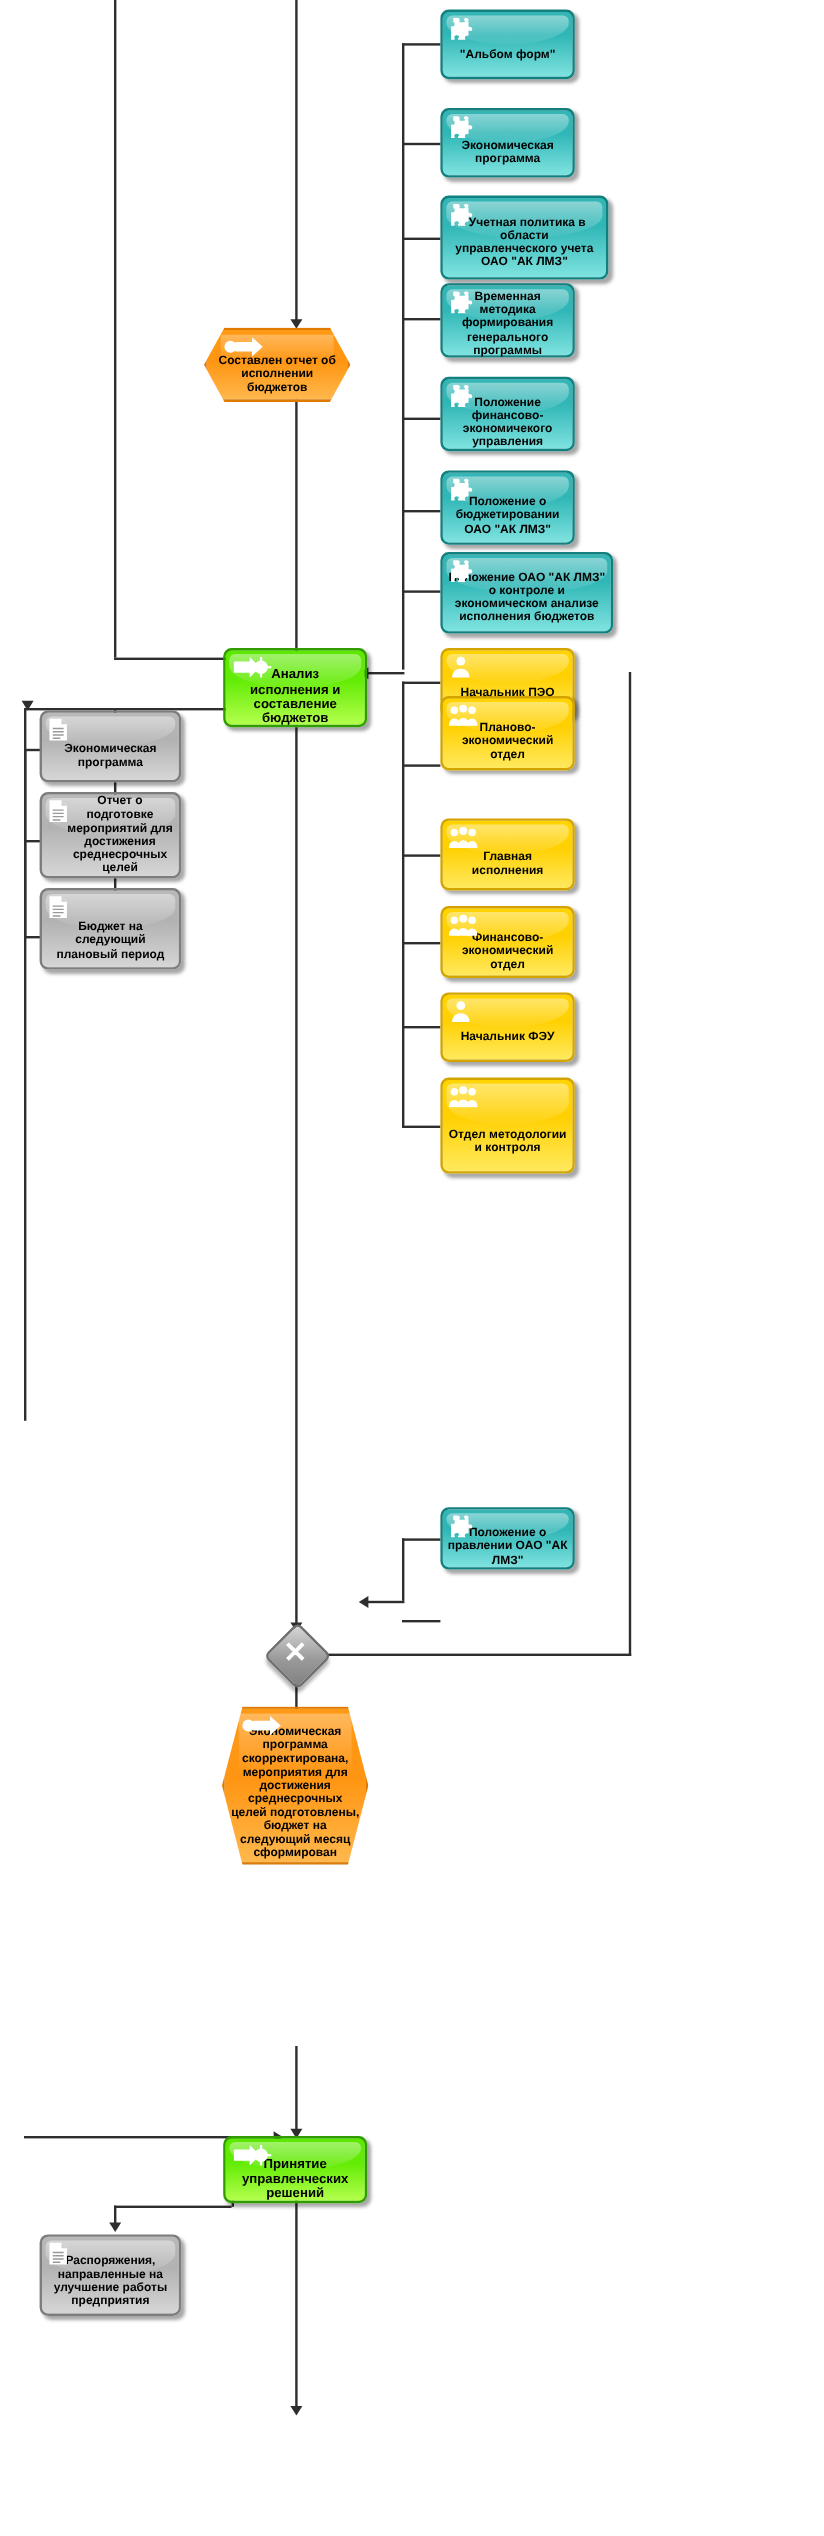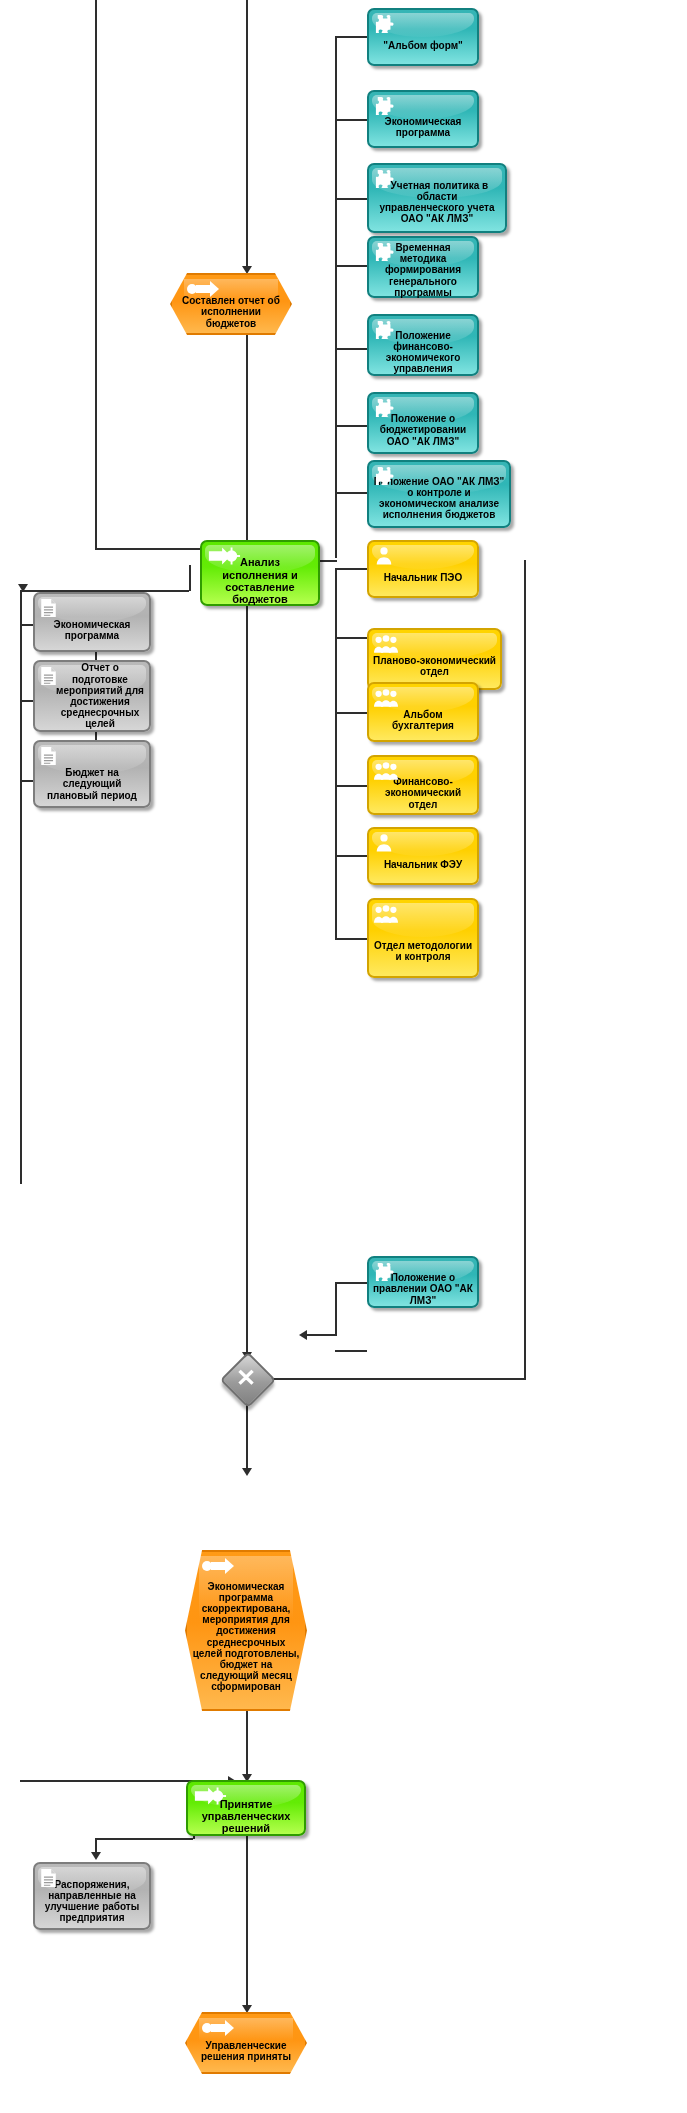--- a/index.html
+++ b/index.html
@@ -207,21 +207,21 @@
 
   <div class="node rect teal" style="left:367px;top:460px;width:144px;height:68px;">
     <span class="ico">
       <svg viewBox="0 0 24 22" width="22" height="20">
           <path d="M8 1c1.5 0 2 1 2 2s-1 1 0 2h4c1 0 1-1 0-2s.5-2 2-2 2 1 2 2-1 1 0 2v4c1 1 2-.5 3 1s0 3-1 3-1-1-2 0v4c-1 1-2-.5-3 1s0 3 1 3H9c-1 0-1-1 0-2s-.5-2-2-2-2 1-2 2 1 1 0 2H2V9c1-1 2 .5 3-1s0-3-1-3V1z" fill="#fff"></path>
         </svg>
     </span>
     <span class="lbl" style="padding-top:8px;">Положение ОАО "АК ЛМЗ" о контроле и экономическом анализе исполнения бюджетов</span>
   </div>
 
-  <div class="node rect green" style="left:200px;top:540px;width:120px;height:66px;">
+  <div class="node rect green" style="left:186px;top:540px;width:120px;height:66px;">
     <span class="ico" style="width:34px;height:20px;">
       <svg viewBox="0 0 36 20" width="34" height="20">
         <path d="M2 5 h14 v-4 l9 9 -9 9 v-4 h-14 z" fill="#fff"></path>
         <circle cx="26" cy="10" r="6" fill="#fff"></circle>
         <g fill="#fff">
             <rect x="25" y="1" width="2" height="4"></rect>
             <rect x="25" y="15" width="2" height="4"></rect>
         <rect x="17" y="9" width="4" height="2"></rect>
             <rect x="31" y="9" width="4" height="2"></rect>
           </g>
@@ -233,21 +233,21 @@
   <div class="node rect yellow" style="left:367px;top:540px;width:112px;height:58px;">
     <span class="ico">
       <svg viewBox="0 0 22 20" width="20" height="19">
           <circle cx="11" cy="5" r="4" fill="#fff"></circle>
           <path d="M3 20c0-5 3.5-8 8-8s8 3 8 8z" fill="#fff"></path>
         </svg>
     </span>
     <span class="lbl" style="padding-top:18px;">Начальник ПЭО</span>
   </div>
 
-  <div class="node rect yellow" style="left:367px;top:628px;width:135px;height:62px;">
+  <div class="node rect yellow" style="left:367px;top:580px;width:112px;height:62px;">
     <span class="ico">
       <svg viewBox="0 0 26 20" width="24" height="19">
           <circle cx="5" cy="6" r="3.4" fill="#fff"></circle>
           <path d="M0 20c0-4 2.2-6.5 5-6.5S10 16 10 20z" fill="#fff"></path>
           <circle cx="13" cy="4.6" r="3.6" fill="#fff"></circle>
           <path d="M7.5 20c0-4.3 2.4-7 5.5-7s5.5 2.7 5.5 7z" fill="#fff"></path>
           <circle cx="21" cy="6" r="3.4" fill="#fff"></circle>
           <path d="M16 20c0-4 2.2-6.5 5-6.5S26 16 26 20z" fill="#fff"></path>
         </svg>
     </span>
@@ -258,21 +258,21 @@
     <span class="ico">
       <svg viewBox="0 0 26 20" width="24" height="19">
           <circle cx="5" cy="6" r="3.4" fill="#fff"></circle>
           <path d="M0 20c0-4 2.2-6.5 5-6.5S10 16 10 20z" fill="#fff"></path>
           <circle cx="13" cy="4.6" r="3.6" fill="#fff"></circle>
           <path d="M7.5 20c0-4.3 2.4-7 5.5-7s5.5 2.7 5.5 7z" fill="#fff"></path>
           <circle cx="21" cy="6" r="3.4" fill="#fff"></circle>
           <path d="M16 20c0-4 2.2-6.5 5-6.5S26 16 26 20z" fill="#fff"></path>
         </svg>
     </span>
-    <span class="lbl" style="padding-top:16px;">Альбом бухгалтерия</span>
+    <span class="lbl" style="padding-top:16px;">Главная исполнения</span>
   </div>
 
   <div class="node rect yellow" style="left:367px;top:755px;width:112px;height:60px;">
     <span class="ico">
       <svg viewBox="0 0 26 20" width="24" height="19">
           <circle cx="5" cy="6" r="3.4" fill="#fff"></circle>
           <path d="M0 20c0-4 2.2-6.5 5-6.5S10 16 10 20z" fill="#fff"></path>
           <circle cx="13" cy="4.6" r="3.6" fill="#fff"></circle>
           <path d="M7.5 20c0-4.3 2.4-7 5.5-7s5.5 2.7 5.5 7z" fill="#fff"></path>
           <circle cx="21" cy="6" r="3.4" fill="#fff"></circle>
@@ -341,21 +341,21 @@
             <path d="M4 10h10M4 13h10M4 16h10M4 19h7"></path>
           </g>
         </svg>
     </span>
     <span class="lbl" style="padding-top:20px;">Бюджет на следующий плановый период</span>
   </div>
 
   <div class="gateway" style="left:228px;top:1360px;"></div>
   <div class="gwx" style="left:228px;top:1360px;">✕</div>
 
-  <div class="node hex" style="left:185px;top:1550px;width:122px;height:161px;">
+  <div class="node hex" style="left:185px;top:1422px;width:122px;height:132px;">
     <span class="ico">
       <svg viewBox="0 0 34 16" width="34" height="16">
         <circle cx="6" cy="8" r="5" fill="#fff"></circle>
         <path d="M10 4 h14 v-4 l9 8 -9 8 v-4 h-14 z" fill="#fff"></path>
       </svg>
     </span>
     <span class="lbl" style="padding-top:12px;">Экономическая программа скорректирована, мероприятия для достижения среднесрочных целей подготовлены, бюджет на следующий месяц сформирован</span>
   </div>
 
   <div class="node rect teal" style="left:367px;top:1256px;width:112px;height:52px;">
@@ -390,23 +390,14 @@
           <path d="M1 1h11l5 5v15H1z" fill="#fff"></path>
           <path d="M12 1v5h5" fill="#cfcfcf"></path>
           <g stroke="#9a9a9a" stroke-width="1.3">
             <path d="M4 10h10M4 13h10M4 16h10M4 19h7"></path>
           </g>
         </svg>
     </span>
     <span class="lbl" style="padding-top:10px;">Распоряжения, направленные на улучшение работы предприятия</span>
   </div>
 
-  <div class="node hex" style="left:185px;top:2012px;width:122px;height:62px;">
-    <span class="ico">
-      <svg viewBox="0 0 34 16" width="34" height="16">
-        <circle cx="6" cy="8" r="5" fill="#fff"></circle>
-        <path d="M10 4 h14 v-4 l9 8 -9 8 v-4 h-14 z" fill="#fff"></path>
-      </svg>
-    </span>
-    <span class="lbl" style="padding-top:16px;">Управленческие решения приняты</span>
-  </div>
 
 </div>
 
 </body></html>

